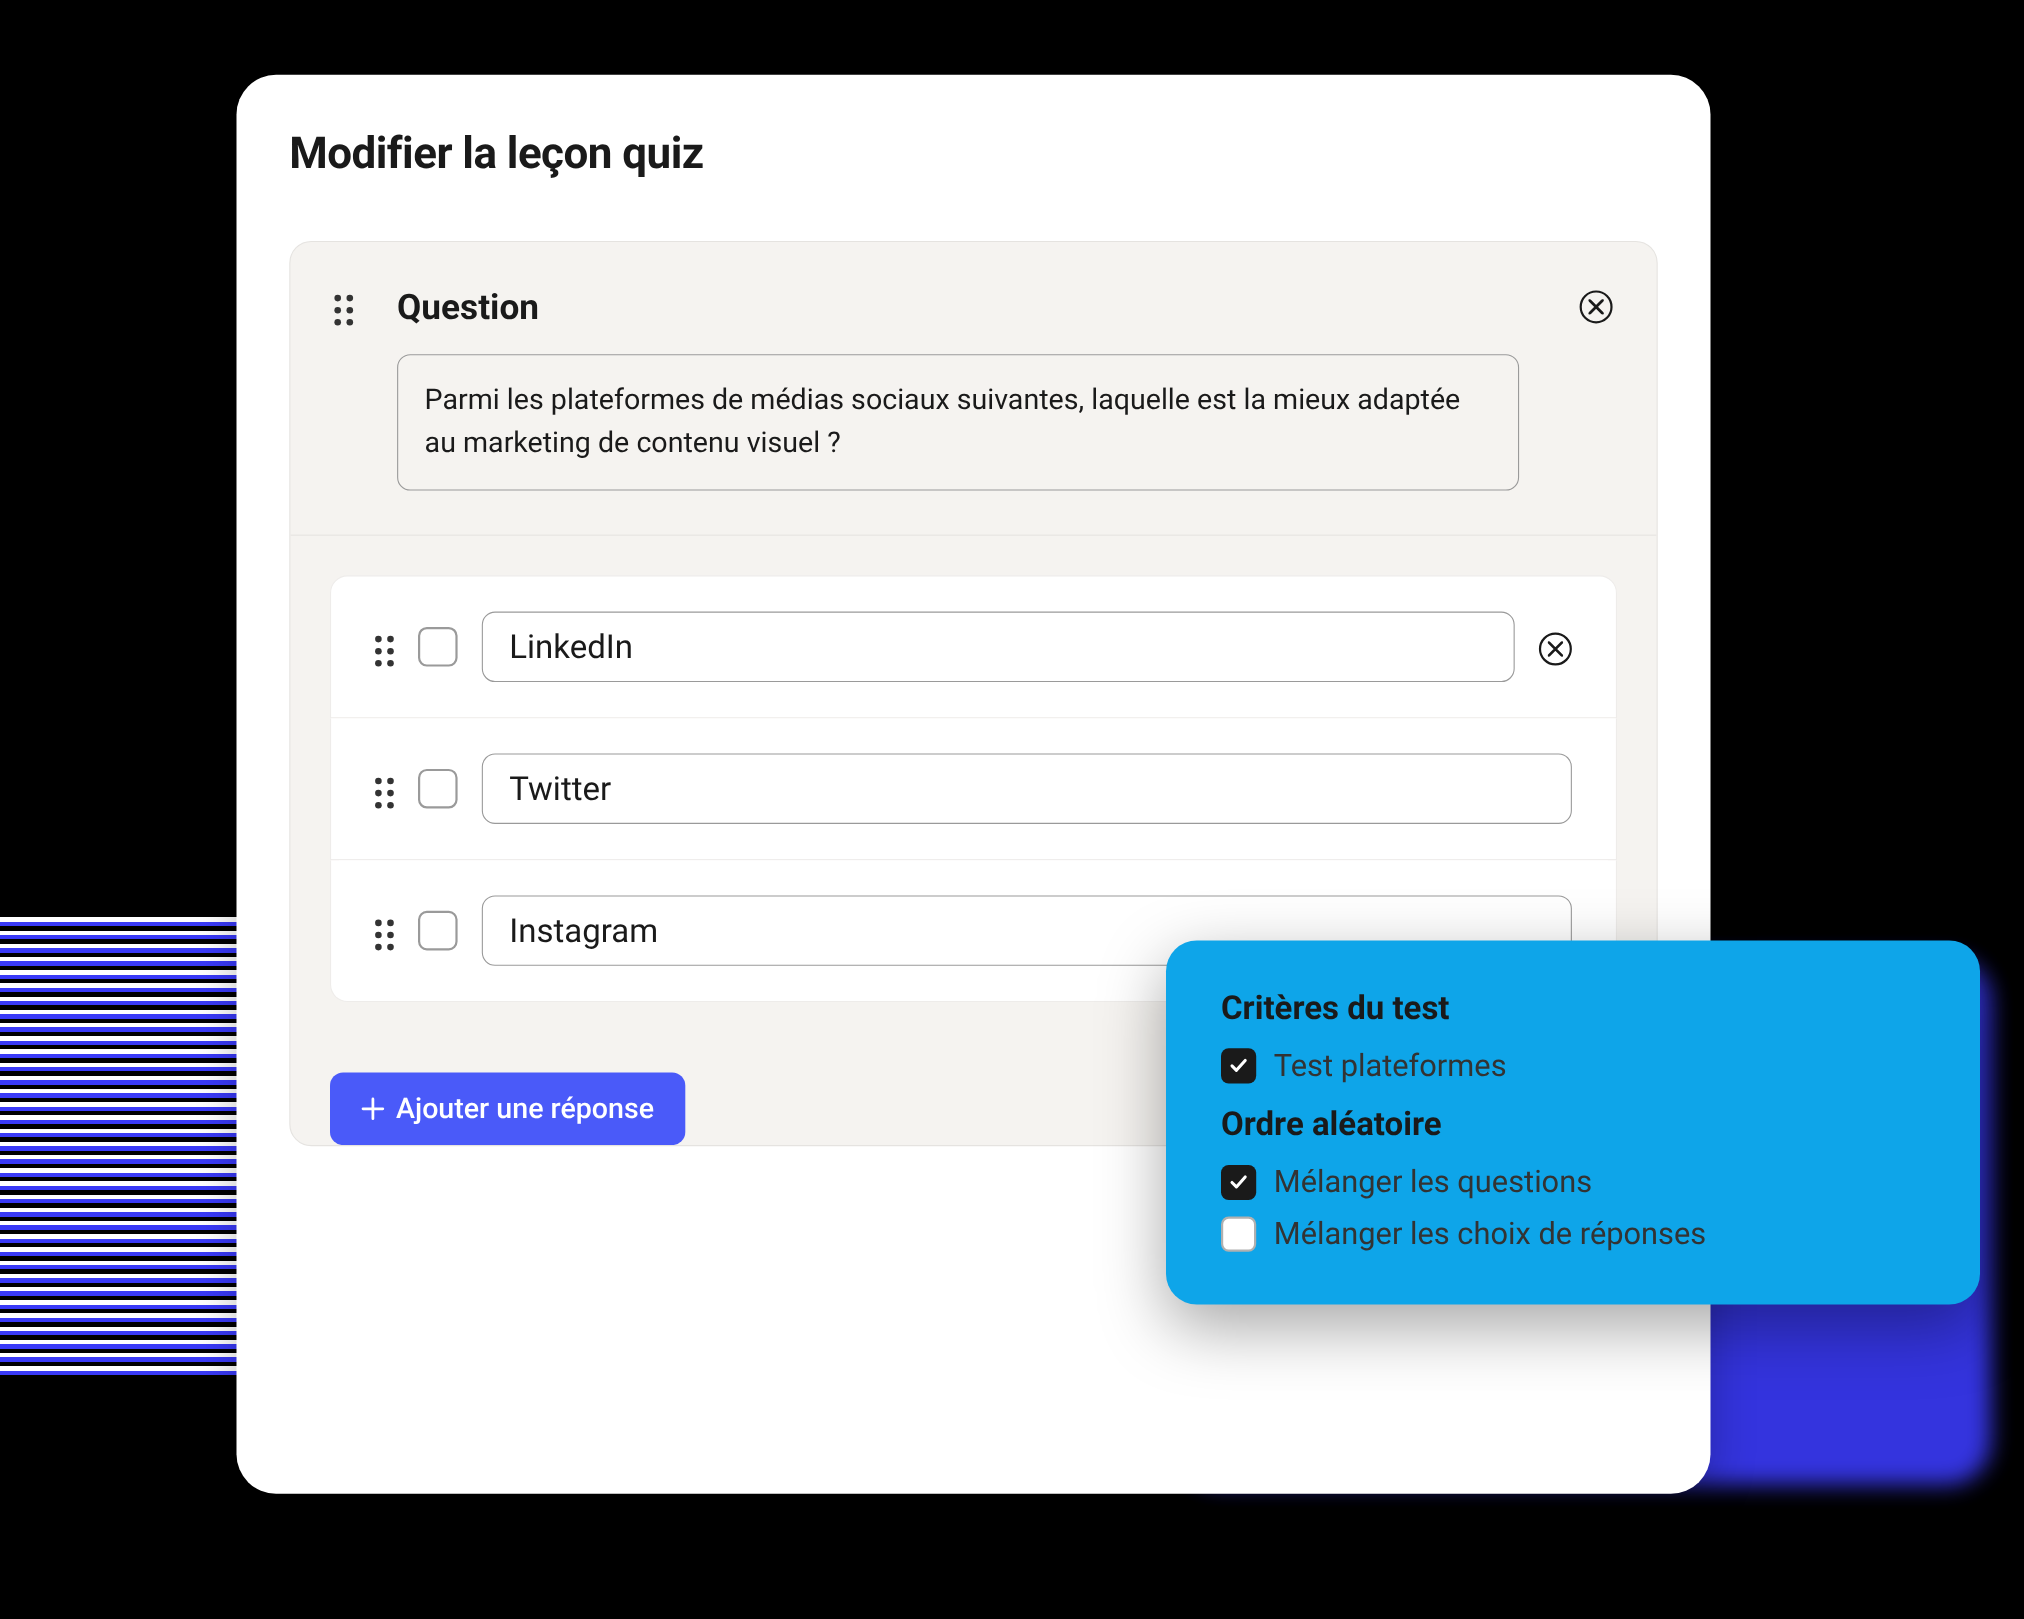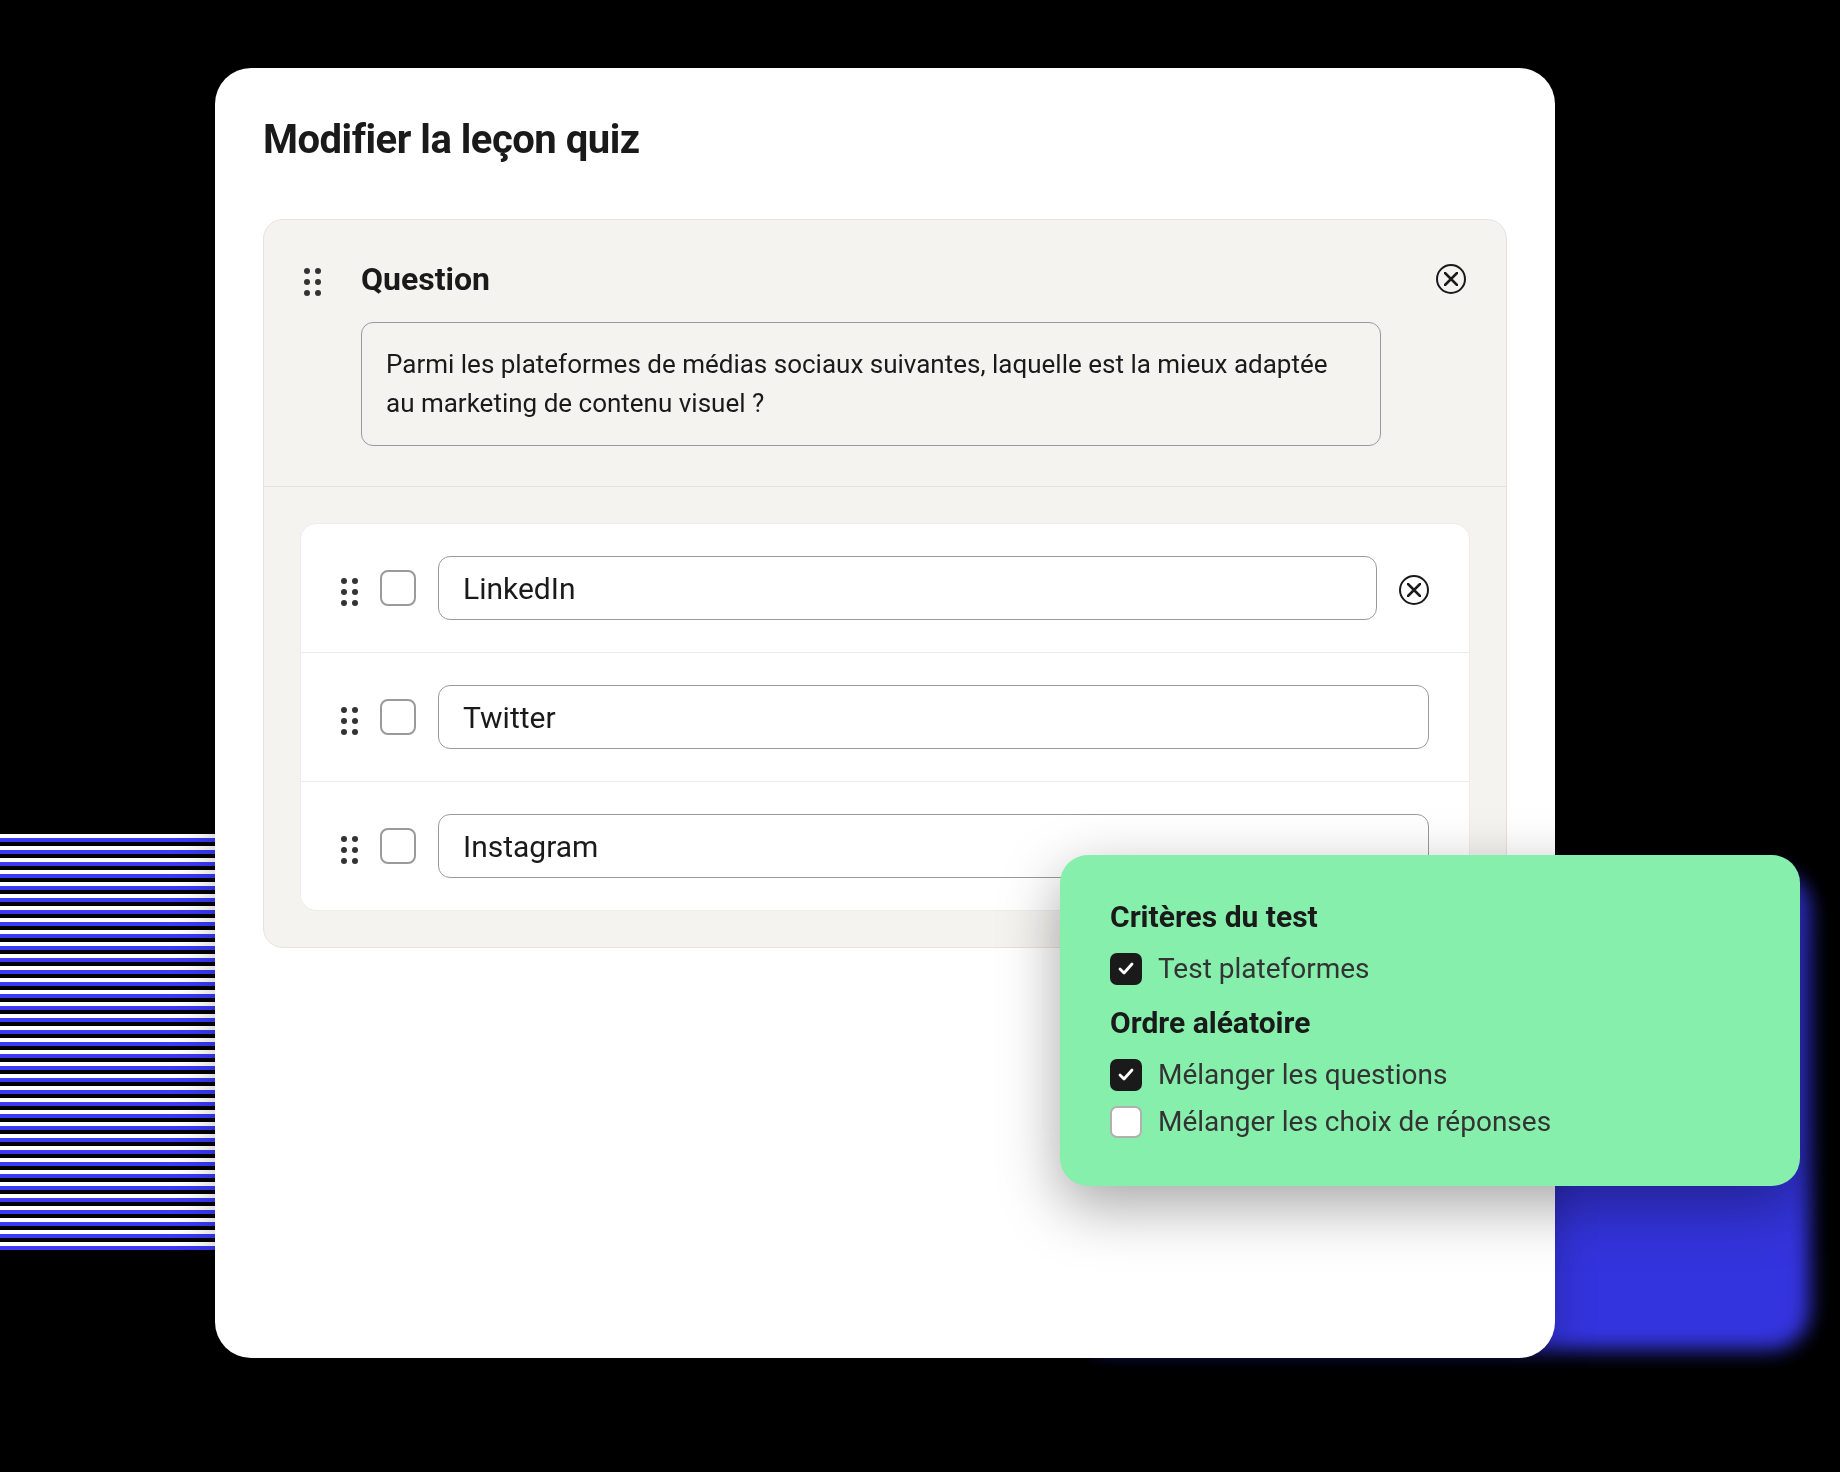--- a/index.html
+++ b/index.html
@@ -217,21 +217,21 @@
     .add-button svg {
       width: 22px;
       height: 22px;
     }
 
     .settings-panel {
       position: absolute;
       left: 1060px;
       top: 855px;
       width: 740px;
-      background: #86efac;
+      background: #0ea5e9;
       border-radius: 28px;
       box-shadow: 0 20px 60px rgba(0,0,0,0.35);
       padding: 44px 50px 48px 50px;
     }
 
     .settings-section-title {
       font-size: 30px;
       font-weight: 700;
       color: #1a1a1a;
       margin-bottom: 18px;
@@ -351,20 +351,26 @@
               <span></span>
               <span></span>
               <span></span>
           </div>
           <div class="answer-checkbox"></div>
           <input class="answer-input" type="text" value="Instagram" style="">
         </div>
 
       </div>
 
+      <button class="add-button">
+        <svg viewBox="0 0 22 22">
+            <path d="M11 2 V20 M2 11 H20" stroke="#fff" stroke-width="2.5" stroke-linecap="round"></path>
+          </svg>
+        <span>Ajouter une réponse</span>
+      </button>
     </div>
 
   </div>
 </div>
 
 <div class="settings-panel">
   <div class="settings-section">
     <div class="settings-section-title">Critères du test</div>
     <div class="settings-item">
       <div class="checkbox-box checked">

